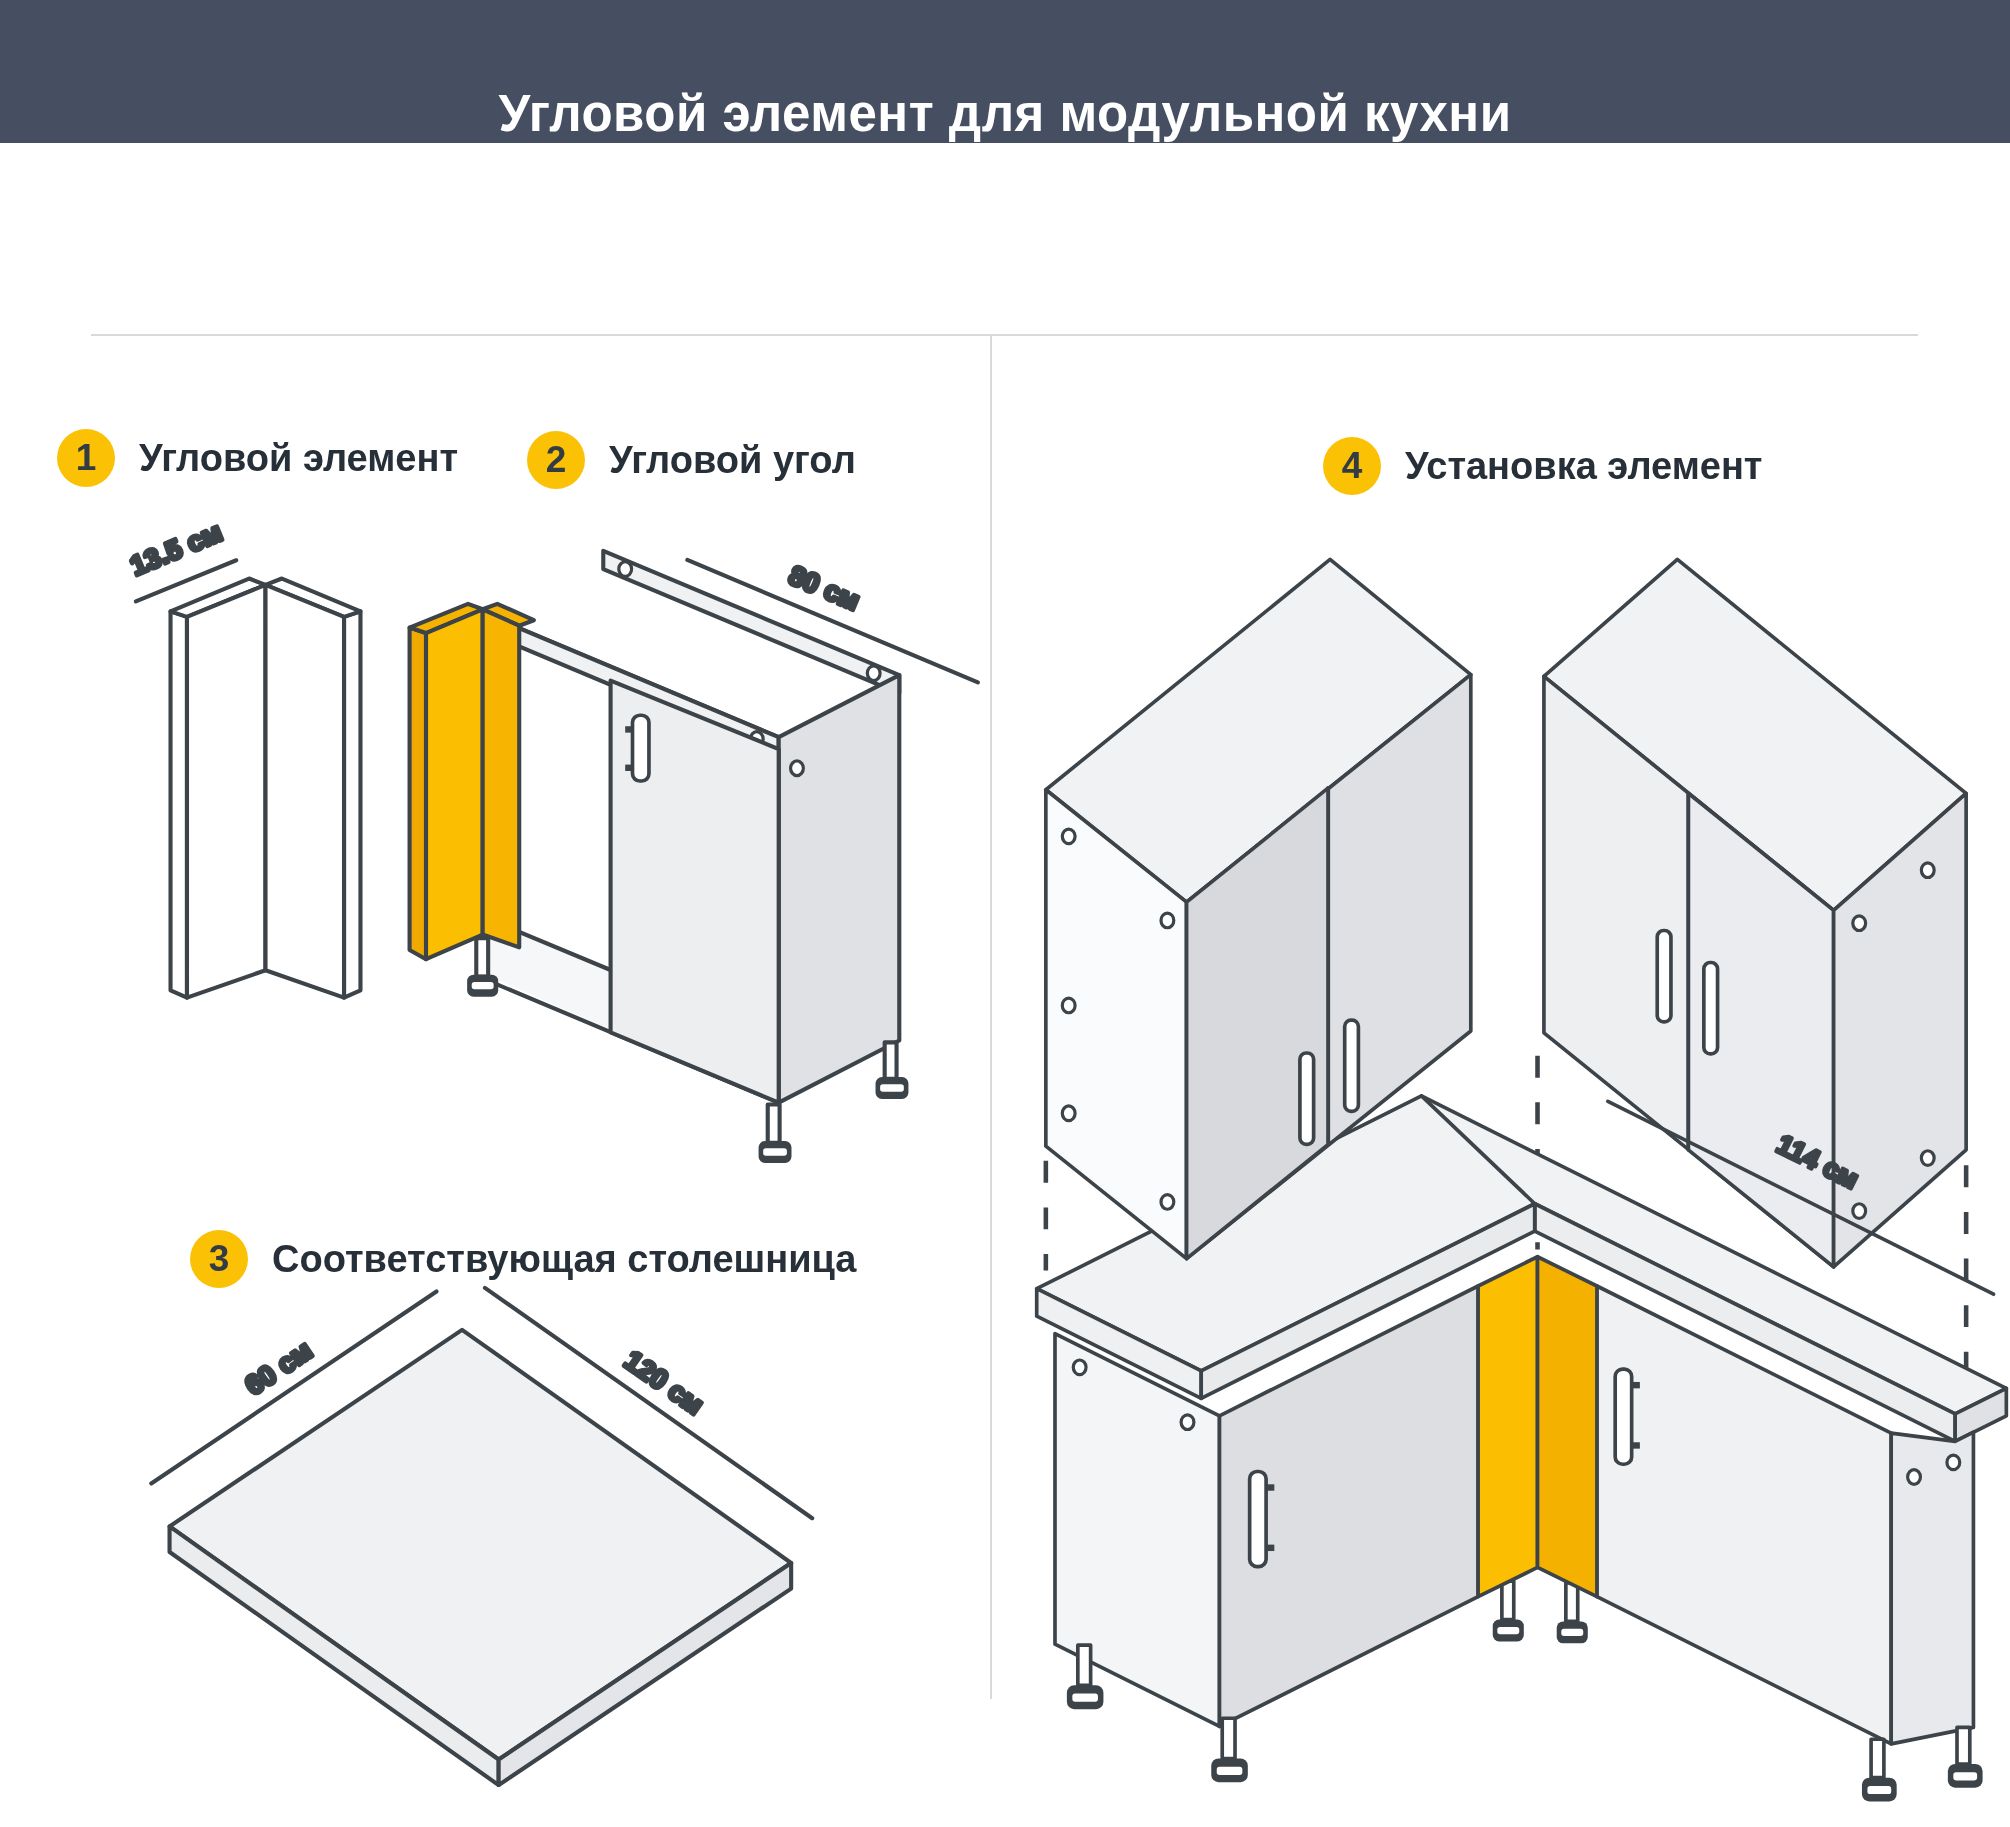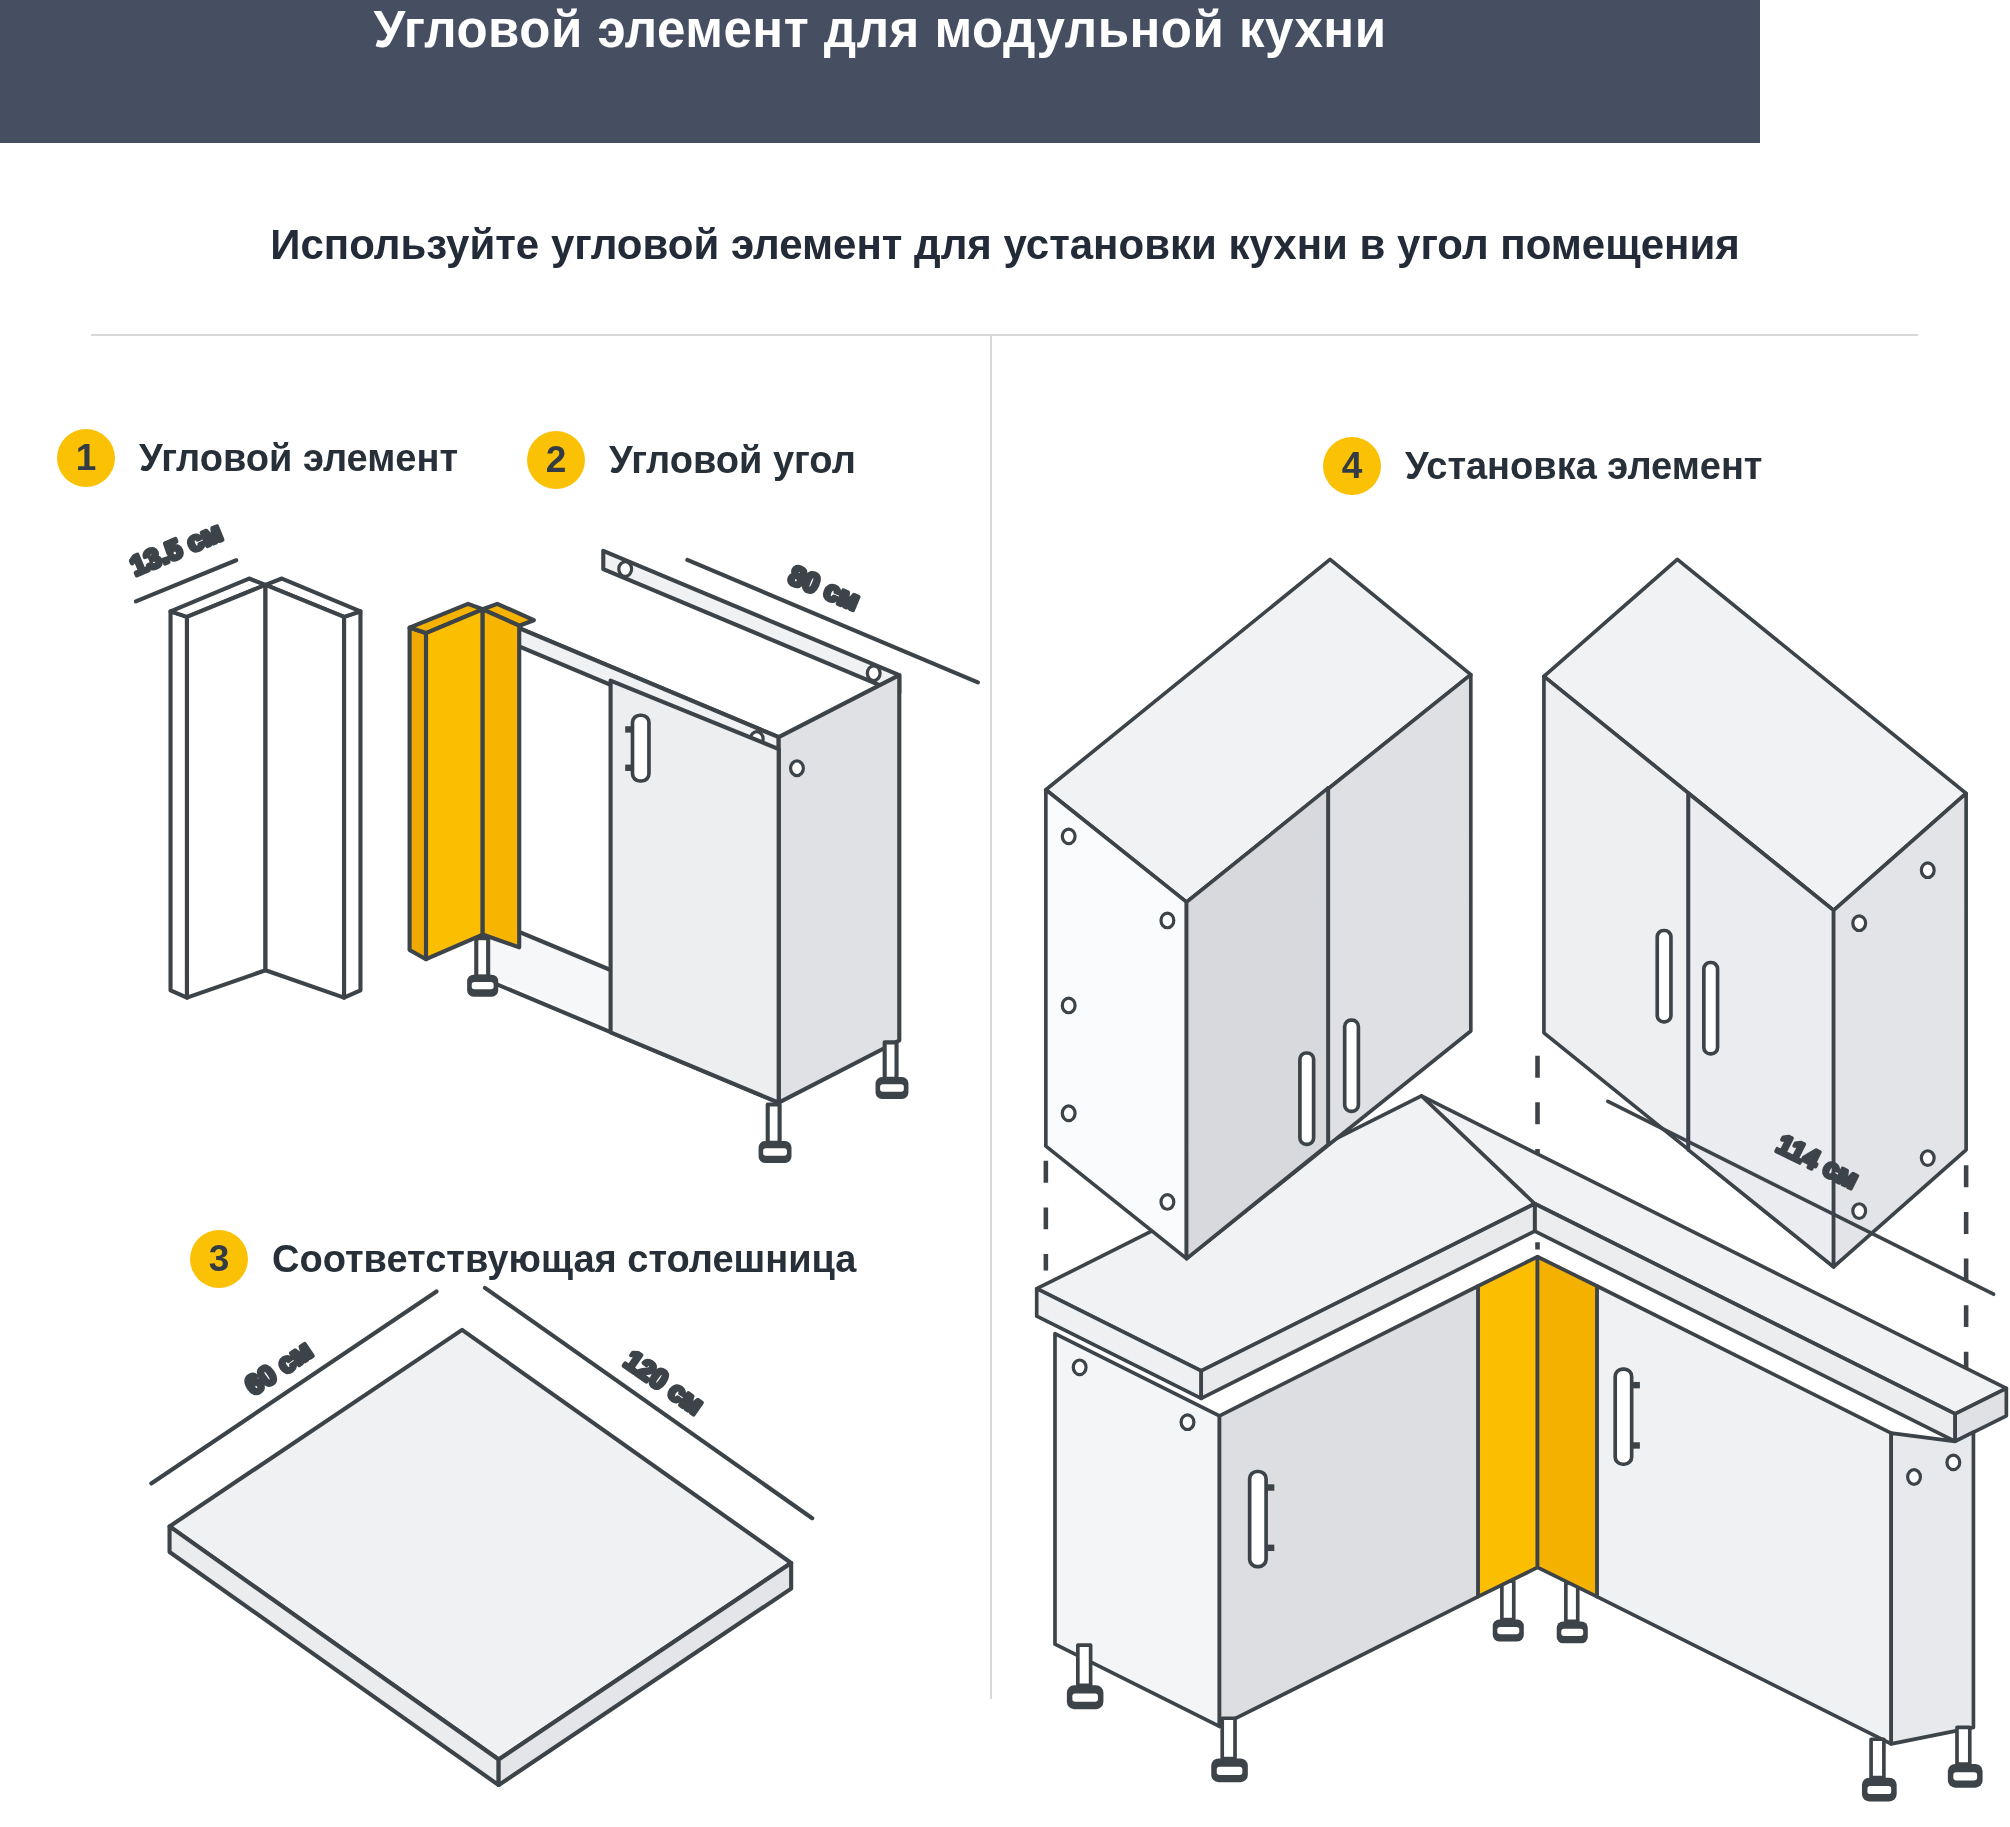--- a/index.html
+++ b/index.html
@@ -1,19 +1,19 @@
 <!DOCTYPE html>
 <html style="font-size:14.6px"><head>
 <meta charset="utf-8">
 <style>
   html,body{margin:0;padding:0;background:#ffffff;}
   .page{position:relative;width:2010px;height:1827px;background:#ffffff;
         font-family:"Liberation Sans",sans-serif;overflow:hidden;}
-  .header{position:absolute;top:0;left:0;width:1760px;height:143px;background:#464F62;
-          display:flex;align-items:flex-start;justify-content:center;}
+  .header{position:absolute;top:0;left:0;width:2010px;height:143px;background:#464F62;
+          display:flex;align-items:flex-end;justify-content:center;}
   .title{color:#ffffff;font-size:51px;font-weight:700;letter-spacing:0.5px;}
   .subtitle{position:absolute;top:221px;left:0;width:2010px;text-align:center;
             font-size:42px;font-weight:700;color:#222B37;}
   .hr{position:absolute;top:334px;left:91px;width:1827px;height:1.8px;background:#D7D9DB;}
   .vr{position:absolute;top:334px;left:990px;width:1.8px;height:1365px;background:#D7D9DB;}
   .step-head{position:absolute;display:flex;align-items:center;gap:24px;}
   .badge{width:58px;height:58px;border-radius:50%;background:#FBC105;color:#333B45;
          font-size:37px;font-weight:700;display:flex;align-items:center;justify-content:center;flex:0 0 auto;}
   .step-label{font-size:38px;font-weight:700;color:#273039;white-space:nowrap;text-align:right;}
   .illus{position:absolute;}
@@ -29,21 +29,20 @@
 </style>
 </head>
 <body>
 
 <div class="page">
 
   <div class="header">
     <div class="title">Угловой элемент для модульной кухни</div>
   </div>
 
-  <div class="subtitle">Используйте угловой элемент для установки кухни в угол помещения</div>
 
   <div class="hr"></div>
   <div class="vr"></div>
 
   <div class="step-head" id="step1-head">
     <div class="badge">1</div>
     <div class="step-label">Угловой элемент</div>
   </div>
   <div class="step-head" id="step2-head">
     <div class="badge">2</div>

